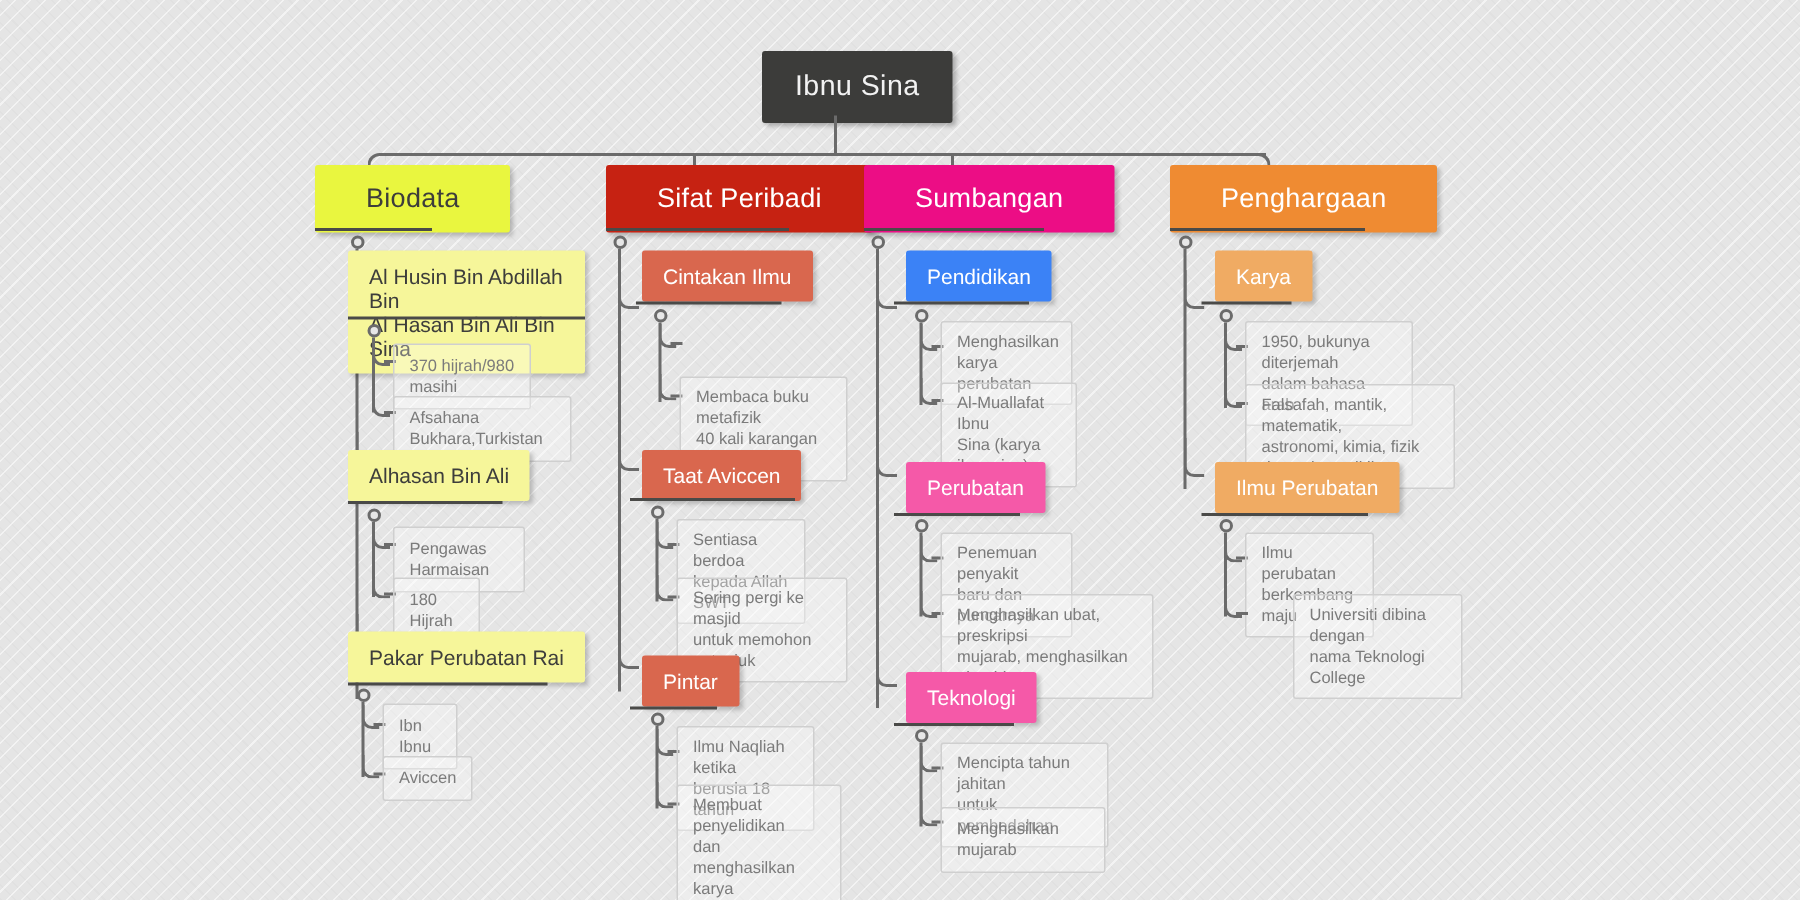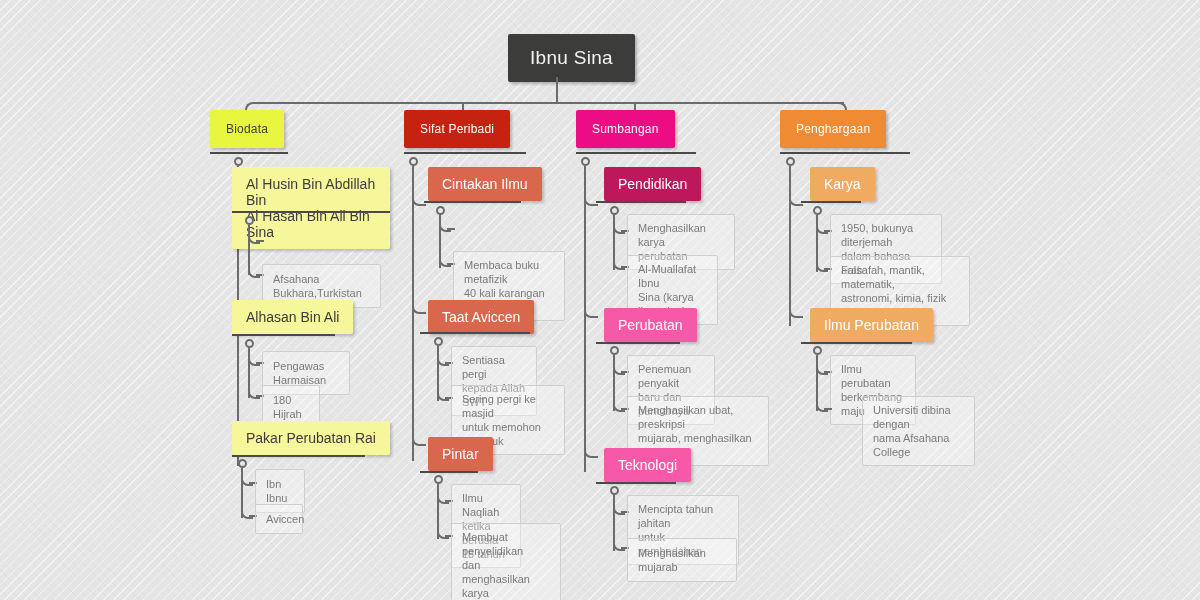--- a/index.html
+++ b/index.html
@@ -18,22 +18,22 @@
 
   .root{
     background:#3c3c3a;color:#f2f2f2;
     font-size:19px;letter-spacing:.3px;
     padding:13px 22px;border-radius:2px;
     box-shadow:2px 2px 3px rgba(0,0,0,.25);
     white-space:nowrap;
   }
 
   .lvl1{
-    color:#ffffff;font-size:12px;letter-spacing:.2px;
-    padding:12px 16px;border-radius:2px;
+    color:#ffffff;font-size:18px;letter-spacing:.2px;
+    padding:12px 34px;border-radius:2px;
     box-shadow:2px 2px 3px rgba(0,0,0,.22);
     white-space:nowrap;
   }
   .lvl1.dark-text{color:#3d3d3b;}
 
   .lvl2{
     color:#ffffff;font-size:14px;
     padding:9px 14px;border-radius:2px;
     box-shadow:2px 2px 3px rgba(0,0,0,.20);
     white-space:nowrap;
@@ -95,20 +95,21 @@
   <div class="elbow" style="left:237px;top:180px;width:12px;height:24px;"></div>
   <div class="node lvl2 dark-text" style="left:232px;top:167px;background:#f6f69a;line-height:16px;white-space:normal;width:158px;">
     <span>Al Husin Bin Abdillah Bin</span><br>
     <span>Al Hasan Bin Ali Bin Sina</span>
   </div>
   <div class="uline" style="left:232px;top:211px;width:158px;"></div>
   <div class="dot" style="left:245px;top:216px;"></div>
   <div class="vline" style="left:248px;top:225px;height:50px;"></div>
   <div class="elbow" style="left:248px;top:228px;width:10px;height:14px;"></div>
   <div class="stub" style="left:256px;top:240px;width:8px;"></div>
+  <div class="node leaf" style="left:262px;top:229px;width:92px;">370 hijrah/980 masihi</div>
   <div class="elbow" style="left:248px;top:262px;width:10px;height:14px;"></div>
   <div class="stub" style="left:256px;top:274px;width:8px;"></div>
   <div class="node leaf" style="left:262px;top:264px;width:119px;">Afsahana Bukhara,Turkistan</div>
 
   <div class="elbow" style="left:237px;top:288px;width:12px;height:24px;"></div>
   <div class="node lvl2 dark-text" style="left:232px;top:300px;background:#f6f69a;">Alhasan Bin Ali</div>
   <div class="uline" style="left:232px;top:334px;width:103px;"></div>
   <div class="dot" style="left:245px;top:339px;"></div>
   <div class="vline" style="left:248px;top:348px;height:50px;"></div>
   <div class="elbow" style="left:248px;top:350px;width:10px;height:14px;"></div>
@@ -121,21 +122,21 @@
   <div class="elbow" style="left:237px;top:409px;width:12px;height:24px;"></div>
   <div class="node lvl2 dark-text" style="left:232px;top:421px;background:#f6f69a;">Pakar Perubatan Rai</div>
   <div class="uline" style="left:232px;top:455px;width:133px;"></div>
   <div class="dot" style="left:238px;top:459px;"></div>
   <div class="vline" style="left:241px;top:468px;height:50px;"></div>
   <div class="elbow" style="left:241px;top:470px;width:10px;height:14px;"></div>
   <div class="stub" style="left:249px;top:482px;width:8px;"></div>
   <div class="node leaf" style="left:255px;top:469px;width:50px;">Ibn Ibnu</div>
   <div class="elbow" style="left:241px;top:503px;width:10px;height:14px;"></div>
   <div class="stub" style="left:249px;top:515px;width:8px;"></div>
-  <div class="node leaf" style="left:255px;top:504px;width:48px;">Aviccen</div>
+  <div class="node leaf" style="left:255px;top:504px;width:60px;">Aviccen</div>
 
   <div class="node lvl1" style="left:404px;top:110px;background:#c62212;">Sifat Peribadi</div>
   <div class="uline" style="left:404px;top:152px;width:122px;"></div>
   <div class="dot" style="left:409px;top:157px;"></div>
   <div class="vline" style="left:412px;top:166px;height:295px;"></div>
 
   <div class="elbow" style="left:412px;top:180px;width:12px;height:24px;"></div>
   <div class="node lvl2" style="left:428px;top:167px;background:#d9674e;text-align:right;">Cintakan Ilmu</div>
   <div class="uline" style="left:424px;top:201px;width:97px;"></div>
   <div class="dot" style="left:436px;top:206px;"></div>
@@ -150,61 +151,61 @@
   </div>
 
   <div class="elbow" style="left:412px;top:288px;width:12px;height:24px;"></div>
   <div class="node lvl2" style="left:428px;top:300px;background:#d9674e;">Taat Aviccen</div>
   <div class="uline" style="left:420px;top:332px;width:110px;"></div>
   <div class="dot" style="left:434px;top:337px;"></div>
   <div class="vline" style="left:437px;top:346px;height:55px;"></div>
   <div class="elbow" style="left:437px;top:348px;width:10px;height:16px;"></div>
   <div class="stub" style="left:445px;top:362px;width:8px;"></div>
   <div class="node leaf two-line" style="left:451px;top:346px;width:86px;">
-    <span>Sentiasa pergi</span><br>
+    <span>Sentiasa berdoa</span><br>
     <span>kepada Allah SWT</span>
   </div>
   <div class="elbow" style="left:437px;top:383px;width:10px;height:16px;"></div>
   <div class="stub" style="left:445px;top:397px;width:8px;"></div>
   <div class="node leaf two-line" style="left:451px;top:385px;width:114px;">
     <span>Sering pergi ke masjid</span><br>
     <span>untuk memohon petunjuk</span>
   </div>
 
   <div class="elbow" style="left:412px;top:420px;width:12px;height:24px;"></div>
   <div class="node lvl2" style="left:428px;top:437px;background:#d9674e;">Pintar</div>
   <div class="uline" style="left:420px;top:471px;width:58px;"></div>
   <div class="dot" style="left:434px;top:475px;"></div>
   <div class="vline" style="left:437px;top:484px;height:55px;"></div>
   <div class="elbow" style="left:437px;top:486px;width:10px;height:16px;"></div>
   <div class="stub" style="left:445px;top:500px;width:8px;"></div>
-  <div class="node leaf two-line" style="left:451px;top:484px;width:70px;">
+  <div class="node leaf two-line" style="left:451px;top:484px;width:92px;">
     <span>Ilmu Naqliah ketika</span><br>
     <span>berusia 18 tahun</span>
   </div>
   <div class="elbow" style="left:437px;top:521px;width:10px;height:16px;"></div>
   <div class="stub" style="left:445px;top:535px;width:8px;"></div>
   <div class="node leaf two-line" style="left:451px;top:523px;width:110px;">
     <span>Membuat penyelidikan</span><br>
     <span>dan menghasilkan karya</span>
   </div>
 
   <div class="node lvl1" style="left:576px;top:110px;background:#ec0d85;">Sumbangan</div>
   <div class="uline" style="left:576px;top:152px;width:120px;"></div>
   <div class="dot" style="left:581px;top:157px;"></div>
   <div class="vline" style="left:584px;top:166px;height:306px;"></div>
 
   <div class="elbow" style="left:584px;top:180px;width:12px;height:24px;"></div>
-  <div class="node lvl2" style="left:604px;top:167px;background:#be185d;">Pendidikan</div>
+  <div class="node lvl2" style="left:604px;top:167px;background:#3b82f6;">Pendidikan</div>
   <div class="uline" style="left:596px;top:201px;width:90px;"></div>
   <div class="dot" style="left:610px;top:206px;"></div>
   <div class="vline" style="left:613px;top:215px;height:55px;"></div>
   <div class="elbow" style="left:613px;top:216px;width:10px;height:16px;"></div>
   <div class="stub" style="left:621px;top:230px;width:8px;"></div>
-  <div class="node leaf two-line" style="left:627px;top:214px;width:108px;">
+  <div class="node leaf two-line" style="left:627px;top:214px;width:88px;">
     <span>Menghasilkan karya</span><br>
     <span>perubatan</span>
   </div>
   <div class="elbow" style="left:613px;top:252px;width:10px;height:16px;"></div>
   <div class="stub" style="left:621px;top:266px;width:8px;"></div>
   <div class="node leaf two-line" style="left:627px;top:255px;width:91px;">
     <span>Al-Muallafat Ibnu</span><br>
     <span>Sina (karya ibnu sina)</span>
   </div>
 
@@ -272,16 +273,16 @@
   <div class="elbow" style="left:816px;top:357px;width:10px;height:16px;"></div>
   <div class="stub" style="left:824px;top:371px;width:8px;"></div>
   <div class="node leaf two-line" style="left:830px;top:355px;width:86px;">
     <span>Ilmu perubatan</span><br>
     <span>berkembang maju</span>
   </div>
   <div class="elbow" style="left:816px;top:394px;width:10px;height:16px;"></div>
   <div class="stub" style="left:824px;top:408px;width:8px;"></div>
   <div class="node leaf two-line" style="left:830px;top:396px;width:113px;margin-left:32px;">
     <span>Universiti dibina dengan</span><br>
-    <span>nama Afsahana College</span>
+    <span>nama Teknologi College</span>
   </div>
 
 </div>
 
 </body></html>

